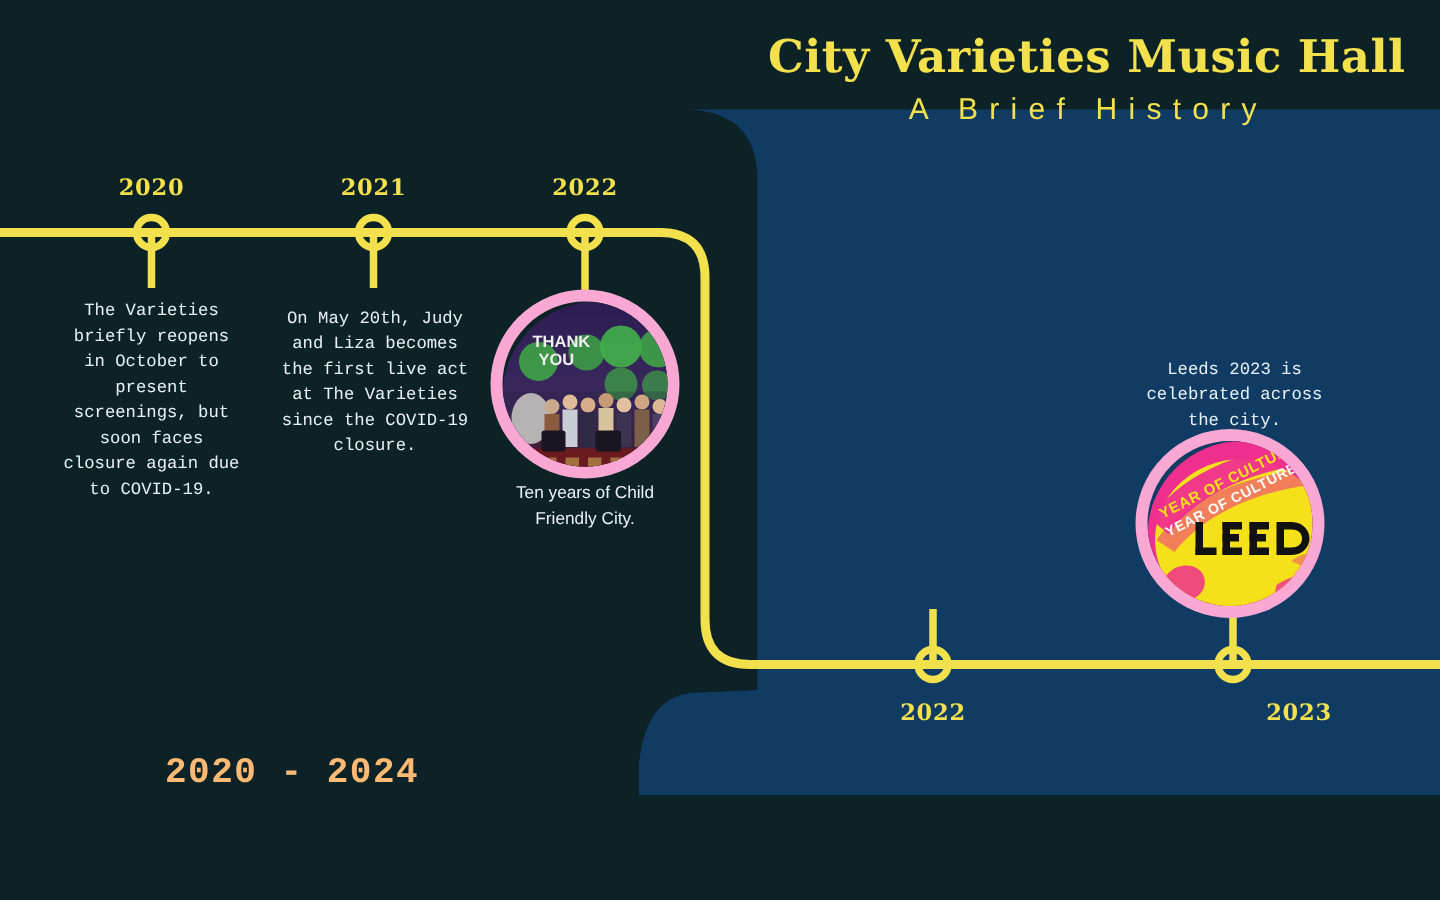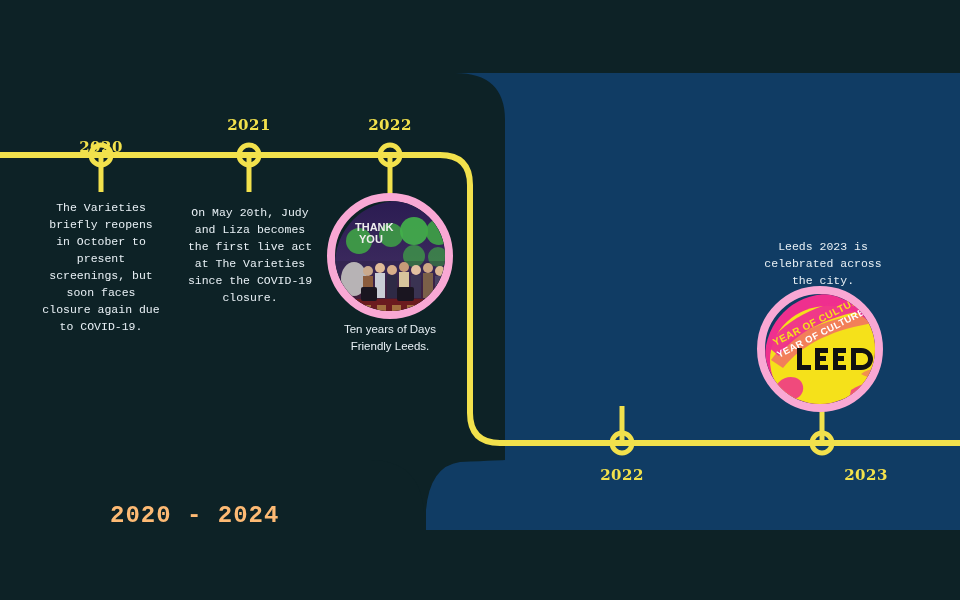--- a/index.html
+++ b/index.html
@@ -115,41 +115,45 @@
 <body>
 
 <div id="page">
 
   <svg class="bg-svg" viewBox="0 0 960 600">
     <rect x="0" y="0" width="960" height="600" fill="#0d2226"></rect>
     <path d="M 0,73 L 455,73 Q 505,73 505,120 L 505,460 Q 505,460 460,462 Q 430,466 426,510 L 426,530 L 960,530 L 960,73 Z" fill="#103c64"></path>
     <path d="M 0,460 L 370,460 Q 420,460 424,512 L 424,600 L 0,600 Z" fill="#0d2226"></path>
   </svg>
 
+  <div class="header">
+    <div class="header-title">City Varieties Music Hall</div>
+    <div class="header-subtitle">A Brief History</div>
+  </div>
 
   <svg class="timeline-svg" viewBox="0 0 960 600">
 
     <path d="M 0,155 L 440,155 Q 470,155 470,185 L 470,413 Q 470,443 500,443 L 960,443" fill="none" stroke="#f2e14c" stroke-width="6" stroke-linecap="butt"></path>
 
     <line x1="101" y1="155" x2="101" y2="192" stroke="#f2e14c" stroke-width="5"></line>
     <line x1="249" y1="155" x2="249" y2="192" stroke="#f2e14c" stroke-width="5"></line>
     <line x1="390" y1="155" x2="390" y2="196" stroke="#f2e14c" stroke-width="5"></line>
 
     <line x1="622" y1="406" x2="622" y2="443" stroke="#f2e14c" stroke-width="5"></line>
     <line x1="822" y1="406" x2="822" y2="443" stroke="#f2e14c" stroke-width="5"></line>
 
     <circle cx="101" cy="155" r="10" fill="none" stroke="#f2e14c" stroke-width="5"></circle>
     <circle cx="249" cy="155" r="10" fill="none" stroke="#f2e14c" stroke-width="5"></circle>
     <circle cx="390" cy="155" r="10" fill="none" stroke="#f2e14c" stroke-width="5"></circle>
 
     <circle cx="622" cy="443" r="10" fill="none" stroke="#f2e14c" stroke-width="5"></circle>
     <circle cx="822" cy="443" r="10" fill="none" stroke="#f2e14c" stroke-width="5"></circle>
   </svg>
 
-  <div class="year-label" style="left:101px; top:116px;margin-top:22px;">2020</div>
+  <div class="year-label" style="left:101px; top:116px;">2020</div>
   <div class="year-label" style="left:249px; top:116px;">2021</div>
   <div class="year-label" style="left:390px; top:116px;">2022</div>
 
   <div class="event-text" style="left:101px; top:199px; width:124px;">The Varieties briefly reopens in October to present screenings, but soon faces closure again due to COVID-19.</div>
   <div class="event-text" style="left:250px; top:204px; width:135px;">On May 20th, Judy and Liza becomes the first live act at The Varieties since the COVID-19 closure.</div>
 
   <div class="photo-circle" style="left:327px; top:193px; width:126px; height:126px;">
     <svg viewBox="0 0 126 126" width="126" height="126">
       <defs>
         <clipPath id="clipA">
@@ -204,21 +208,21 @@
             <rect x="27" y="104" width="9" height="9"></rect>
           <rect x="42" y="104" width="9" height="9"></rect>
             <rect x="57" y="104" width="9" height="9"></rect>
           <rect x="72" y="104" width="9" height="9"></rect>
             <rect x="87" y="104" width="9" height="9"></rect>
         </g>
       </g>
     </svg>
   </div>
 
-  <div class="caption-text" style="left:390px; top:321px; width:120px;">Ten years of Days Friendly Leeds.</div>
+  <div class="caption-text" style="left:390px; top:321px; width:120px;">Ten years of Child Friendly City.</div>
 
   <div class="event-text" style="left:823px; top:238px; width:124px;">Leeds 2023 is celebrated across the city.</div>
 
   <div class="photo-circle" style="left:757px; top:286px; width:126px; height:126px;">
     <svg viewBox="0 0 126 126" width="126" height="126">
       <defs>
         <clipPath id="clipB">
             <circle cx="63" cy="63" r="63"></circle>
           </clipPath>
       </defs>

